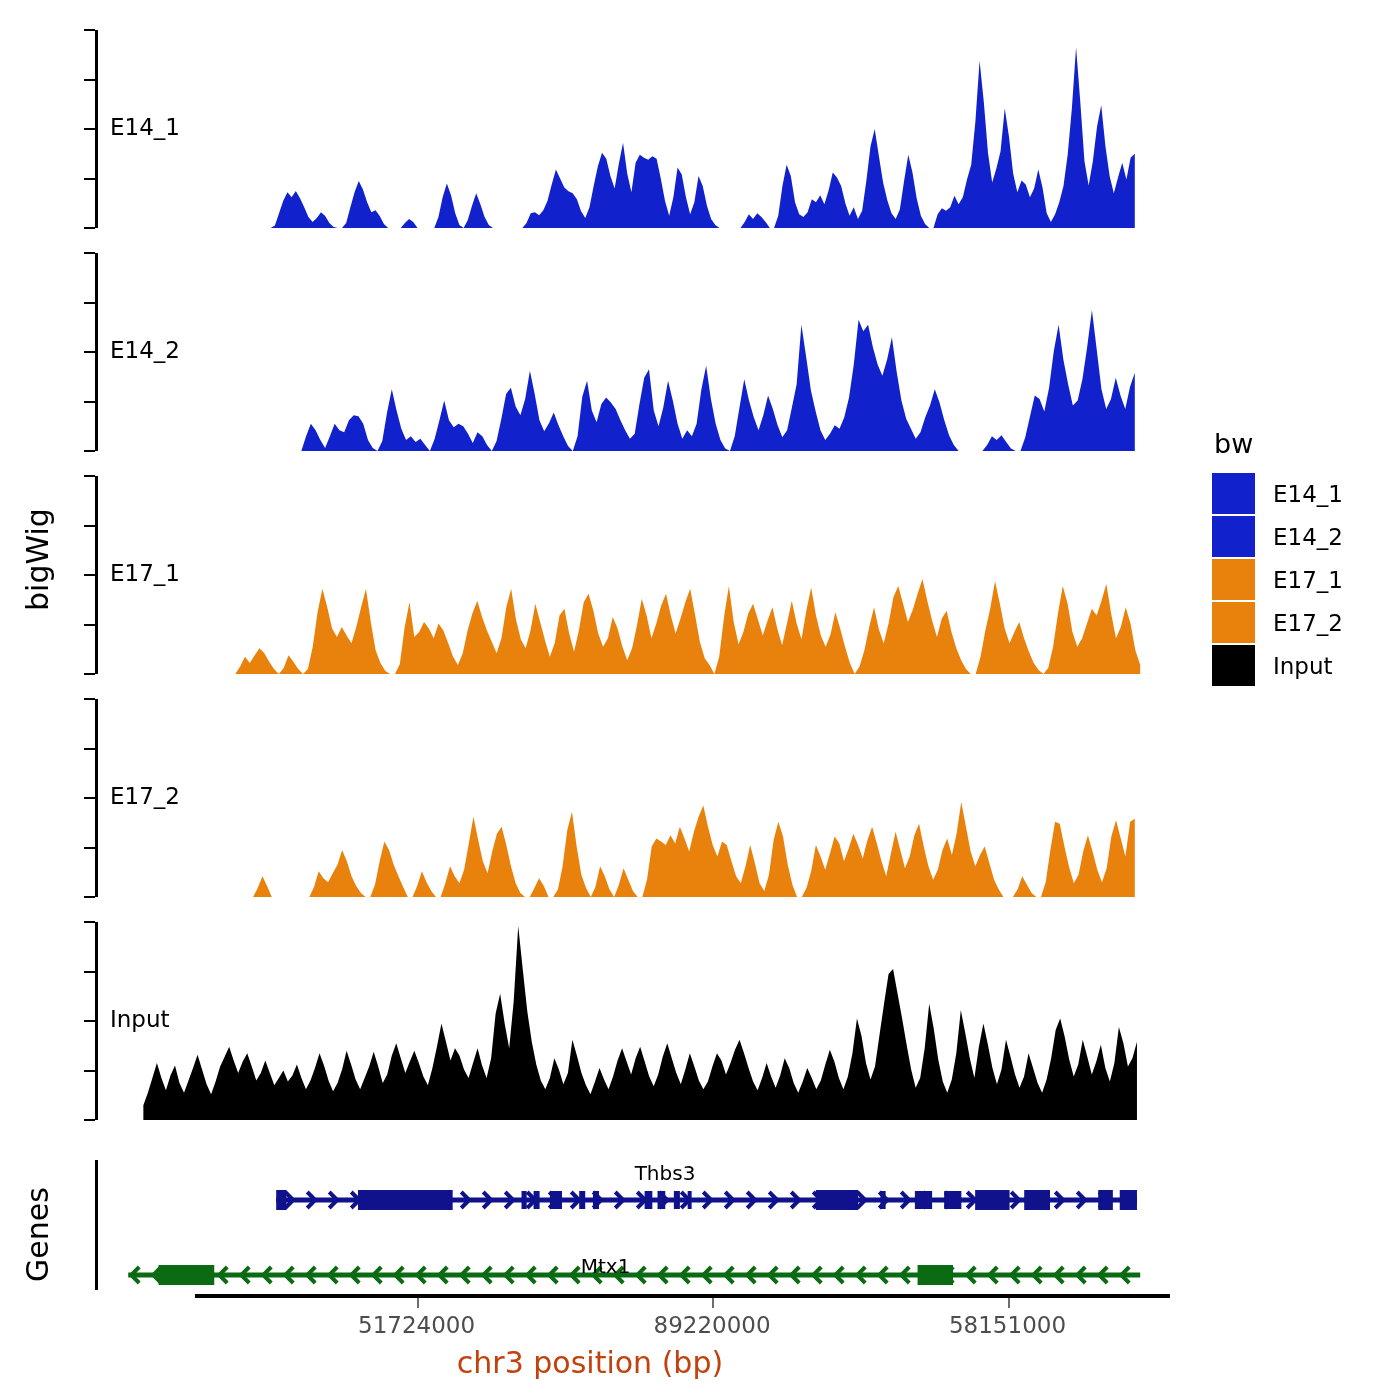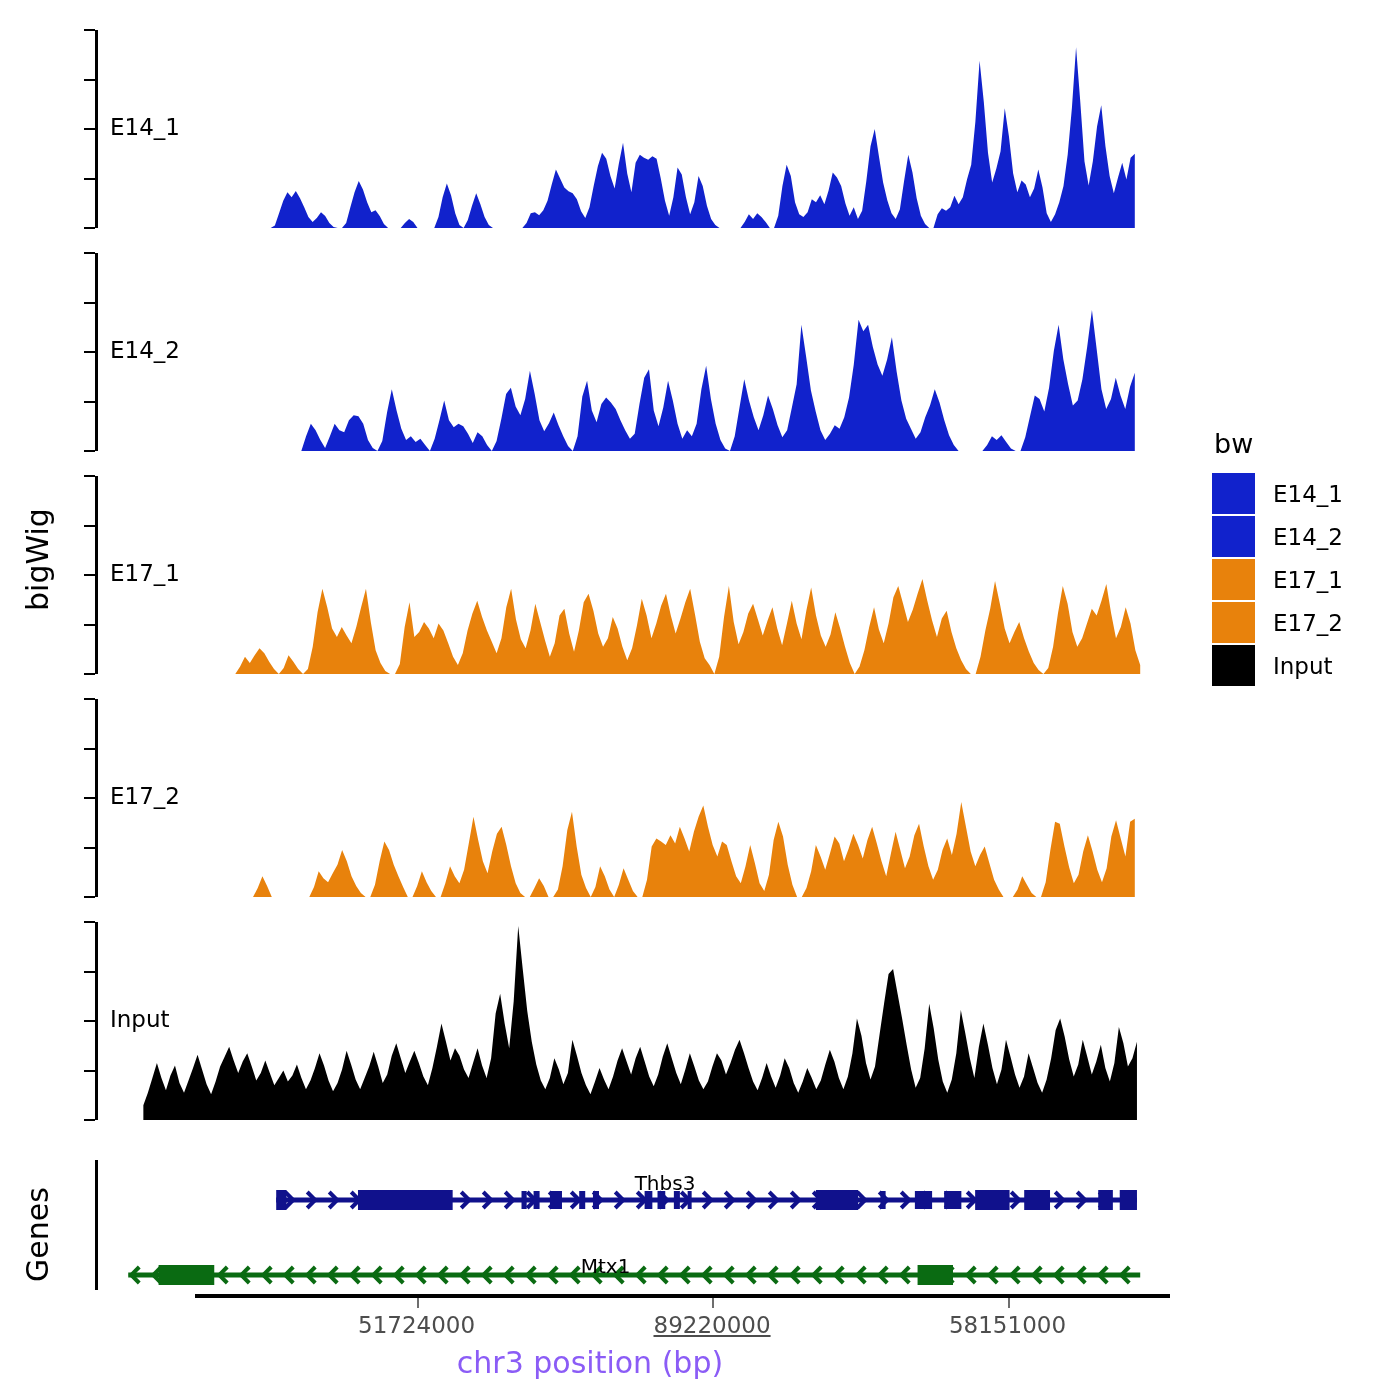--- a/index.html
+++ b/index.html
@@ -14,21 +14,21 @@
   .axis-line{position:absolute;left:95px;width:3px;background:#000;}
   .tickmark{position:absolute;left:84px;width:11px;height:2px;background:#000;}
   .panel-name{position:absolute;font-size:23px;color:#000;white-space:nowrap;}
 
   .track-svg{position:absolute;left:0;top:0;}
 
   
   #xaxis-line{position:absolute;left:195px;top:1294px;width:975px;height:4px;background:#000;}
   .xtick{position:absolute;top:1298px;width:2px;height:10px;background:#6e6e6e;}
   .xticklabel{position:absolute;top:1312px;font-size:23px;color:#4d4d4d;transform:translateX(-50%);white-space:nowrap;}
-  #xaxis-title{position:absolute;top:1345px;left:0;width:1180px;text-align:center;font-size:30px;color:#8b5cf6;}
+  #xaxis-title{position:absolute;top:1345px;left:0;width:1180px;text-align:center;font-size:30px;color:#c2410c;}
 
   
   #legend{position:absolute;left:1212px;top:428px;width:180px;}
   #legend-title{font-size:27px;color:#000;margin:0 0 14px 2px;}
   .legend-row{display:flex;align-items:center;height:41px;margin-bottom:2px;}
   .legend-key{width:43px;height:41px;flex:0 0 43px;}
   .legend-label{font-size:23px;color:#000;margin-left:18px;white-space:nowrap;}
 
   
   #genes-panel{position:absolute;left:0;top:1155px;width:1180px;height:140px;}
@@ -212,31 +212,31 @@
           <path d="M997.24,112 L989.24,120 L997.24,128" fill="none" stroke="#0A6B12" stroke-width="4"></path>
           <path d="M1019.24,112 L1011.24,120 L1019.24,128" fill="none" stroke="#0A6B12" stroke-width="4"></path>
           <path d="M1041.24,112 L1033.24,120 L1041.24,128" fill="none" stroke="#0A6B12" stroke-width="4"></path>
           <path d="M1063.24,112 L1055.24,120 L1063.24,128" fill="none" stroke="#0A6B12" stroke-width="4"></path>
           <path d="M1085.24,112 L1077.24,120 L1085.24,128" fill="none" stroke="#0A6B12" stroke-width="4"></path>
           <path d="M1107.24,112 L1099.24,120 L1107.24,128" fill="none" stroke="#0A6B12" stroke-width="4"></path>
           <path d="M1129.24,112 L1121.24,120 L1129.24,128" fill="none" stroke="#0A6B12" stroke-width="4"></path>
           <rect x="158.5988" y="110" width="55.65780000000001" height="20" fill="#0A6B12"></rect>
           <rect x="917.5688" y="110" width="35.41859999999992" height="20" fill="#0A6B12"></rect>
         </svg>
-        <div class="gene-label" style="left: 665px; top: 16px;">Thbs3</div>
+        <div class="gene-label" style="left: 665px; top: 6px;">Thbs3</div>
         <div class="gene-label" style="left: 605.6px; top: 99px;">Mtx1</div>
       </div>
   </div>
 
   <div id="xaxis-line"></div>
   <div id="xticks">
       <div class="xtick" style="left: 416.591px;"></div>
       <div class="xticklabel" style="left: 416.591px;">51724000</div>
       <div class="xtick" style="left: 712.045px;"></div>
-      <div class="xticklabel" style="left: 712.045px; text-decoration: underline;">89220000</div>
+      <div class="xticklabel" style="left: 712.045px;">89220000</div>
       <div class="xtick" style="left: 1007.5px;"></div>
       <div class="xticklabel" style="left: 1007.5px;">58151000</div>
     </div>
   <div id="xaxis-title">chr3 position (bp)</div>
 
   <div id="legend">
     <div id="legend-title">bw</div>
     <div id="legend-items">
         <div class="legend-row">
           <div class="legend-key" style="background: rgb(17, 34, 204);"></div>

